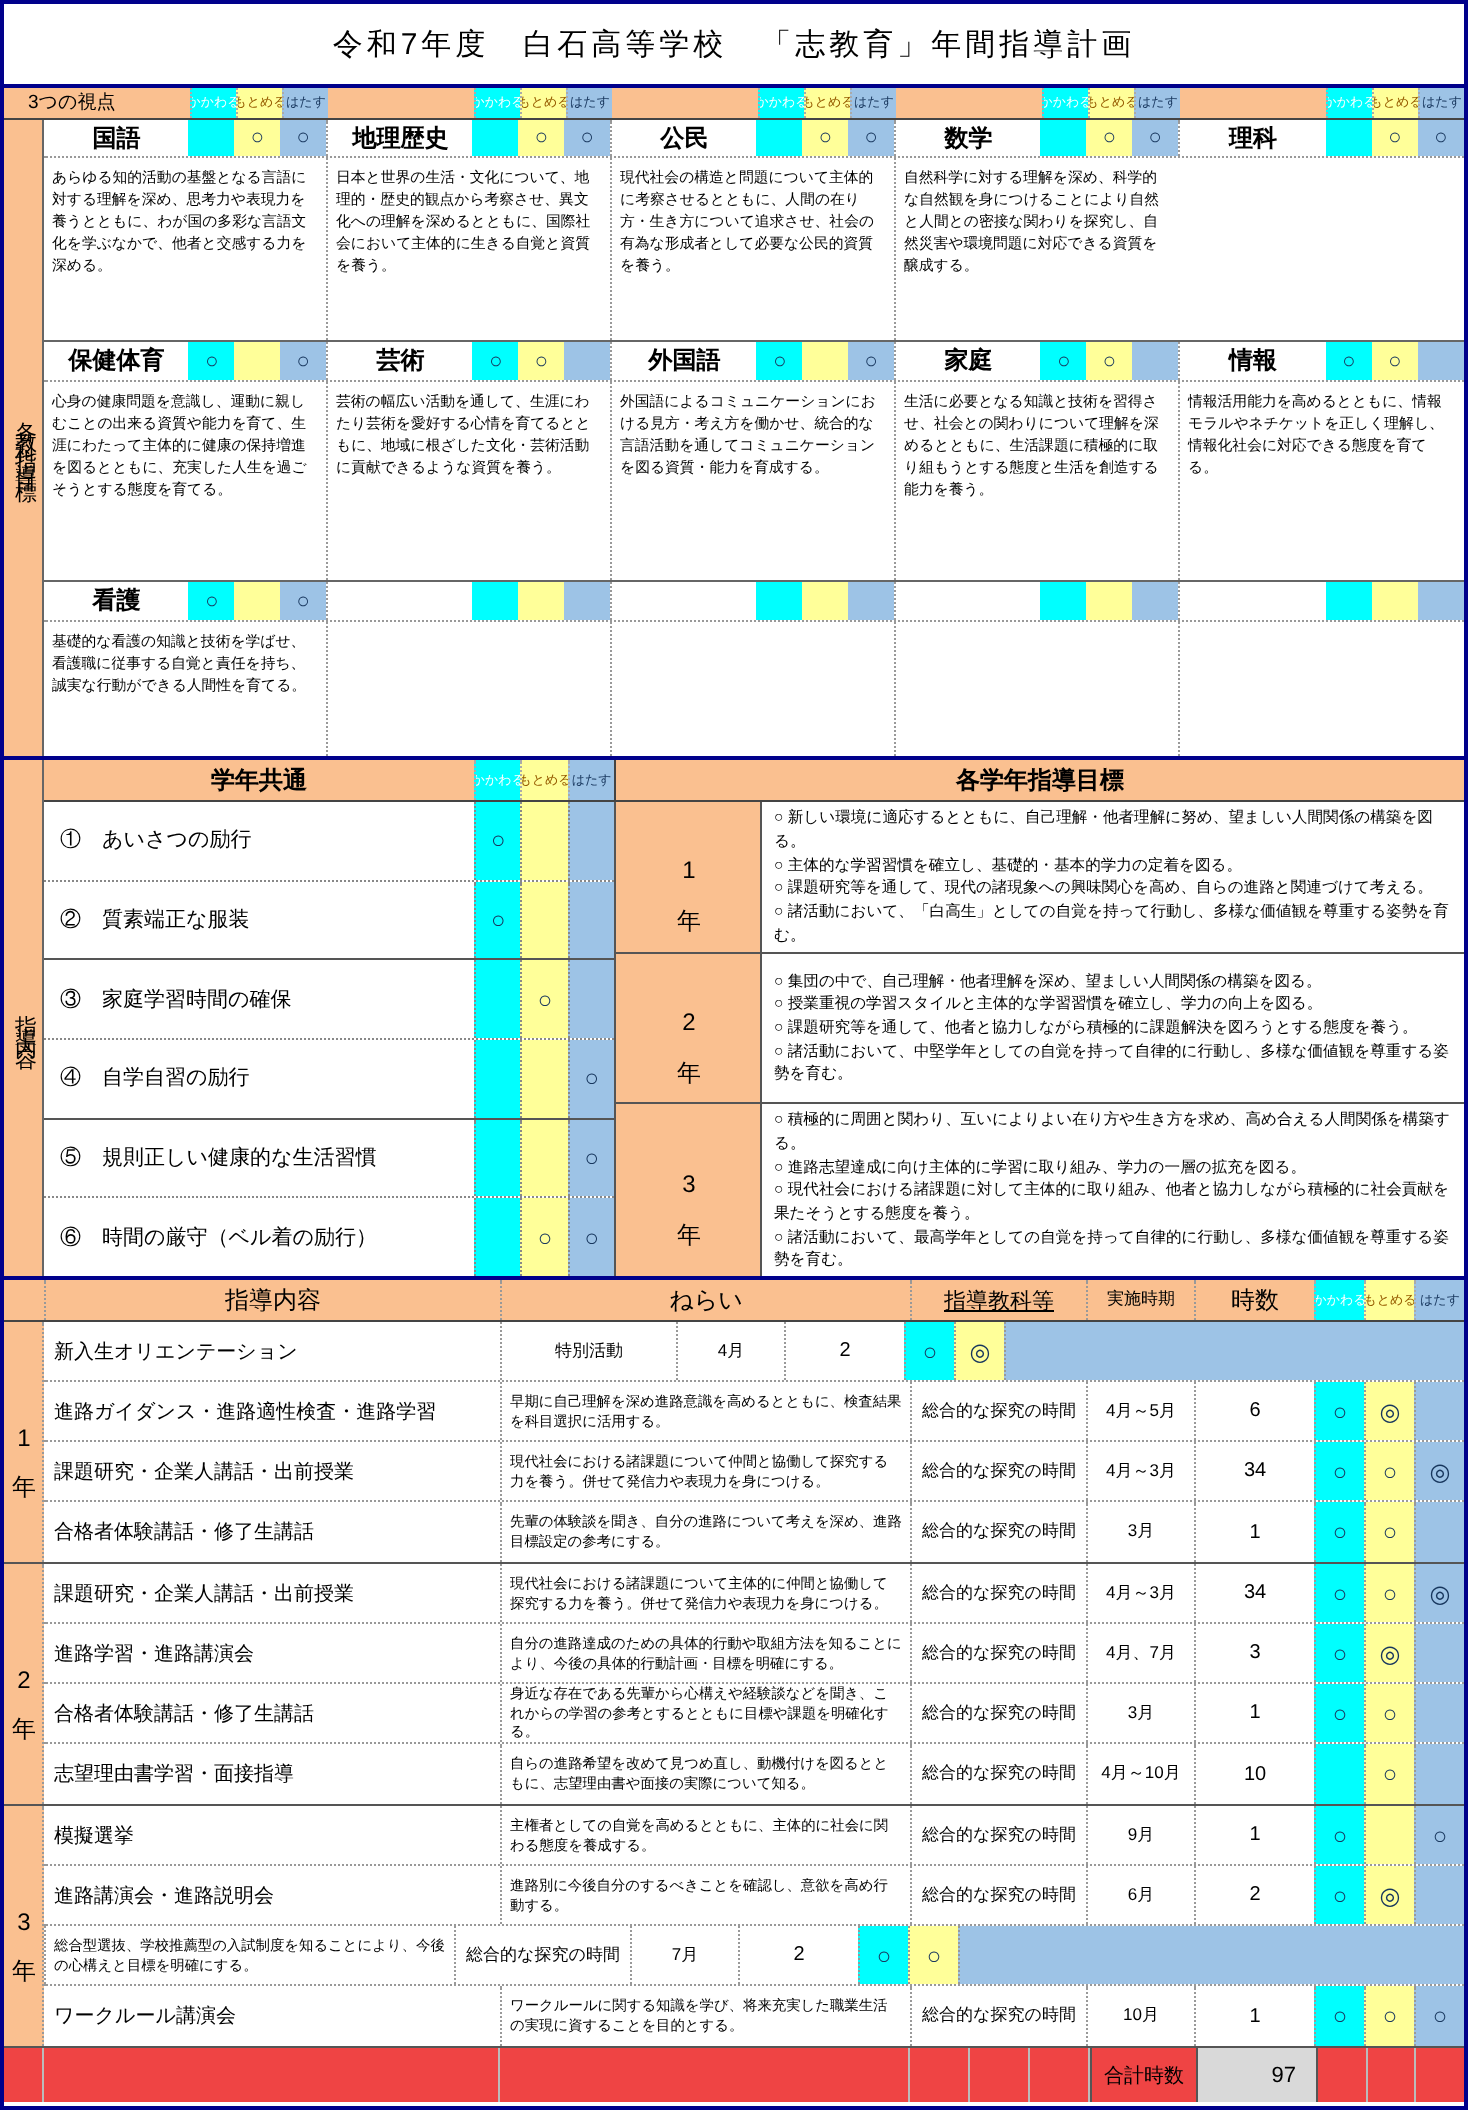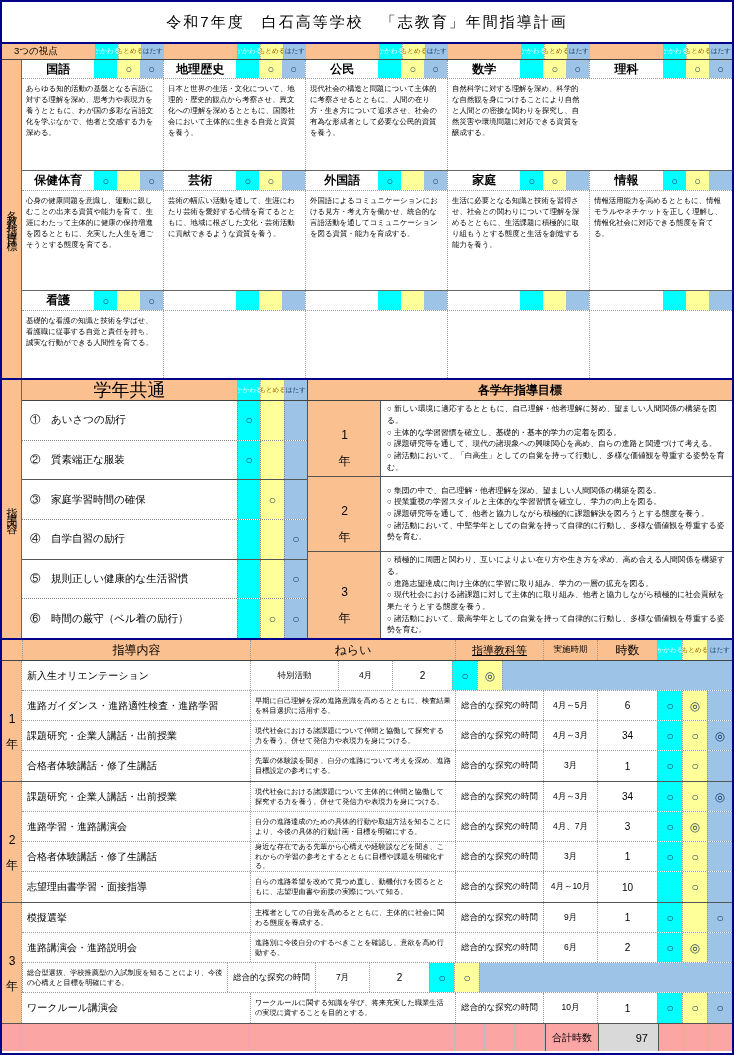--- a/index.html
+++ b/index.html
@@ -30,21 +30,21 @@
   .subname { width:73px; display:flex; align-items:center; justify-content:center; font-size:12px; font-weight:bold; white-space:nowrap; overflow:hidden; }
   .swatch { width:23px; display:flex; align-items:center; justify-content:center; font-size:11px; color:var(--mark,#17365D); }
   .s1-descrow { display:flex; border-top:1px dotted #999; }
   .s1-desc { width:142px; padding:4px 4px 2px; font-size:7.4px; line-height:1.5; border-right:1px dotted #999; overflow:hidden; }
   .s1-desc:last-child { border-right:none; }
 
   
   .s2 { display:flex; height:260px; border-bottom:2px solid var(--navy,#00008B); }
   .s2-main { flex:1; display:flex; flex-direction:column; }
   .s2-head { height:21px; background:var(--peach,#FAC090); display:flex; border-bottom:1px solid #444; }
-  .s2-common { width:215px; display:flex; align-items:center; justify-content:center; font-size:18px; font-weight:normal; }
+  .s2-common { width:215px; display:flex; align-items:center; justify-content:center; font-size:12px; font-weight:bold; }
   #s2-minis { width:70px; display:flex; }
   #s2-minis .mini { width:23.33px; }
   .s2-ggh { flex:1; display:flex; align-items:center; justify-content:center; font-size:12px; font-weight:bold; border-left:1px solid #444; }
   .s2-body { flex:1; display:flex; }
   #s2-items { width:285px; display:flex; flex-direction:column; }
   .s2-item { flex:1; display:flex; border-bottom:1px dotted #888; }
   .s2-item.strong { border-bottom:1px solid #555; }
   .s2-item:last-child { border-bottom:none; }
   .itext { width:215px; display:flex; align-items:center; padding-left:8px; font-size:10.5px; white-space:nowrap; overflow:hidden; }
   .mk { width:23.33px; display:flex; align-items:center; justify-content:center; font-size:12px; color:var(--mark,#17365D); border-left:1px dotted #888; }
@@ -74,21 +74,21 @@
   .s3-row { height:30px; display:flex; border-bottom:1px dotted #999; }
   .s3-row:last-child { border-bottom:none; }
   .c-content { width:228px; display:flex; align-items:center; padding-left:5px; font-size:10px; white-space:nowrap; overflow:hidden; }
   .c-aim { width:205px; display:flex; align-items:center; padding:1px 4px; font-size:7.2px; line-height:1.35; border-left:1px dotted #999; overflow:hidden; }
   .c-subj { width:88px; display:flex; align-items:center; justify-content:center; font-size:8.5px; border-left:1px dotted #999; white-space:nowrap; overflow:hidden; }
   .c-period { width:54px; display:flex; align-items:center; justify-content:center; font-size:8.5px; border-left:1px dotted #999; }
   .c-hours { width:60px; display:flex; align-items:center; justify-content:center; font-size:10px; border-left:1px dotted #999; }
   .c-mk { width:25px; display:flex; align-items:center; justify-content:center; font-size:12px; color:var(--mark,#17365D); border-left:1px dotted #999; }
   .c-mk.last { flex:1; }
 
-  .s3-total { height:28px; display:flex; border-top:1px solid #555; background:#fca5a5; }
+  .s3-total { height:28px; display:flex; border-top:1px solid #555; background:#ef4444; }
   .t-fill { border-right:1px solid #bbb; height:100%; }
   .t-label { width:54px; display:flex; align-items:center; justify-content:center; font-size:10px; border-left:1px solid #555; border-right:1px solid #555; }
   .t-value { width:60px; background:var(--gray,#D9D9D9); display:flex; align-items:center; justify-content:flex-end; padding-right:10px; font-size:11px; border-right:1px solid #555; }
   .t-mini { flex:1; border-right:1px solid #bbb; }
   .t-mini:last-child { border-right:none; }
 </style>
 </head>
 <body>
 
 <div class="page">

